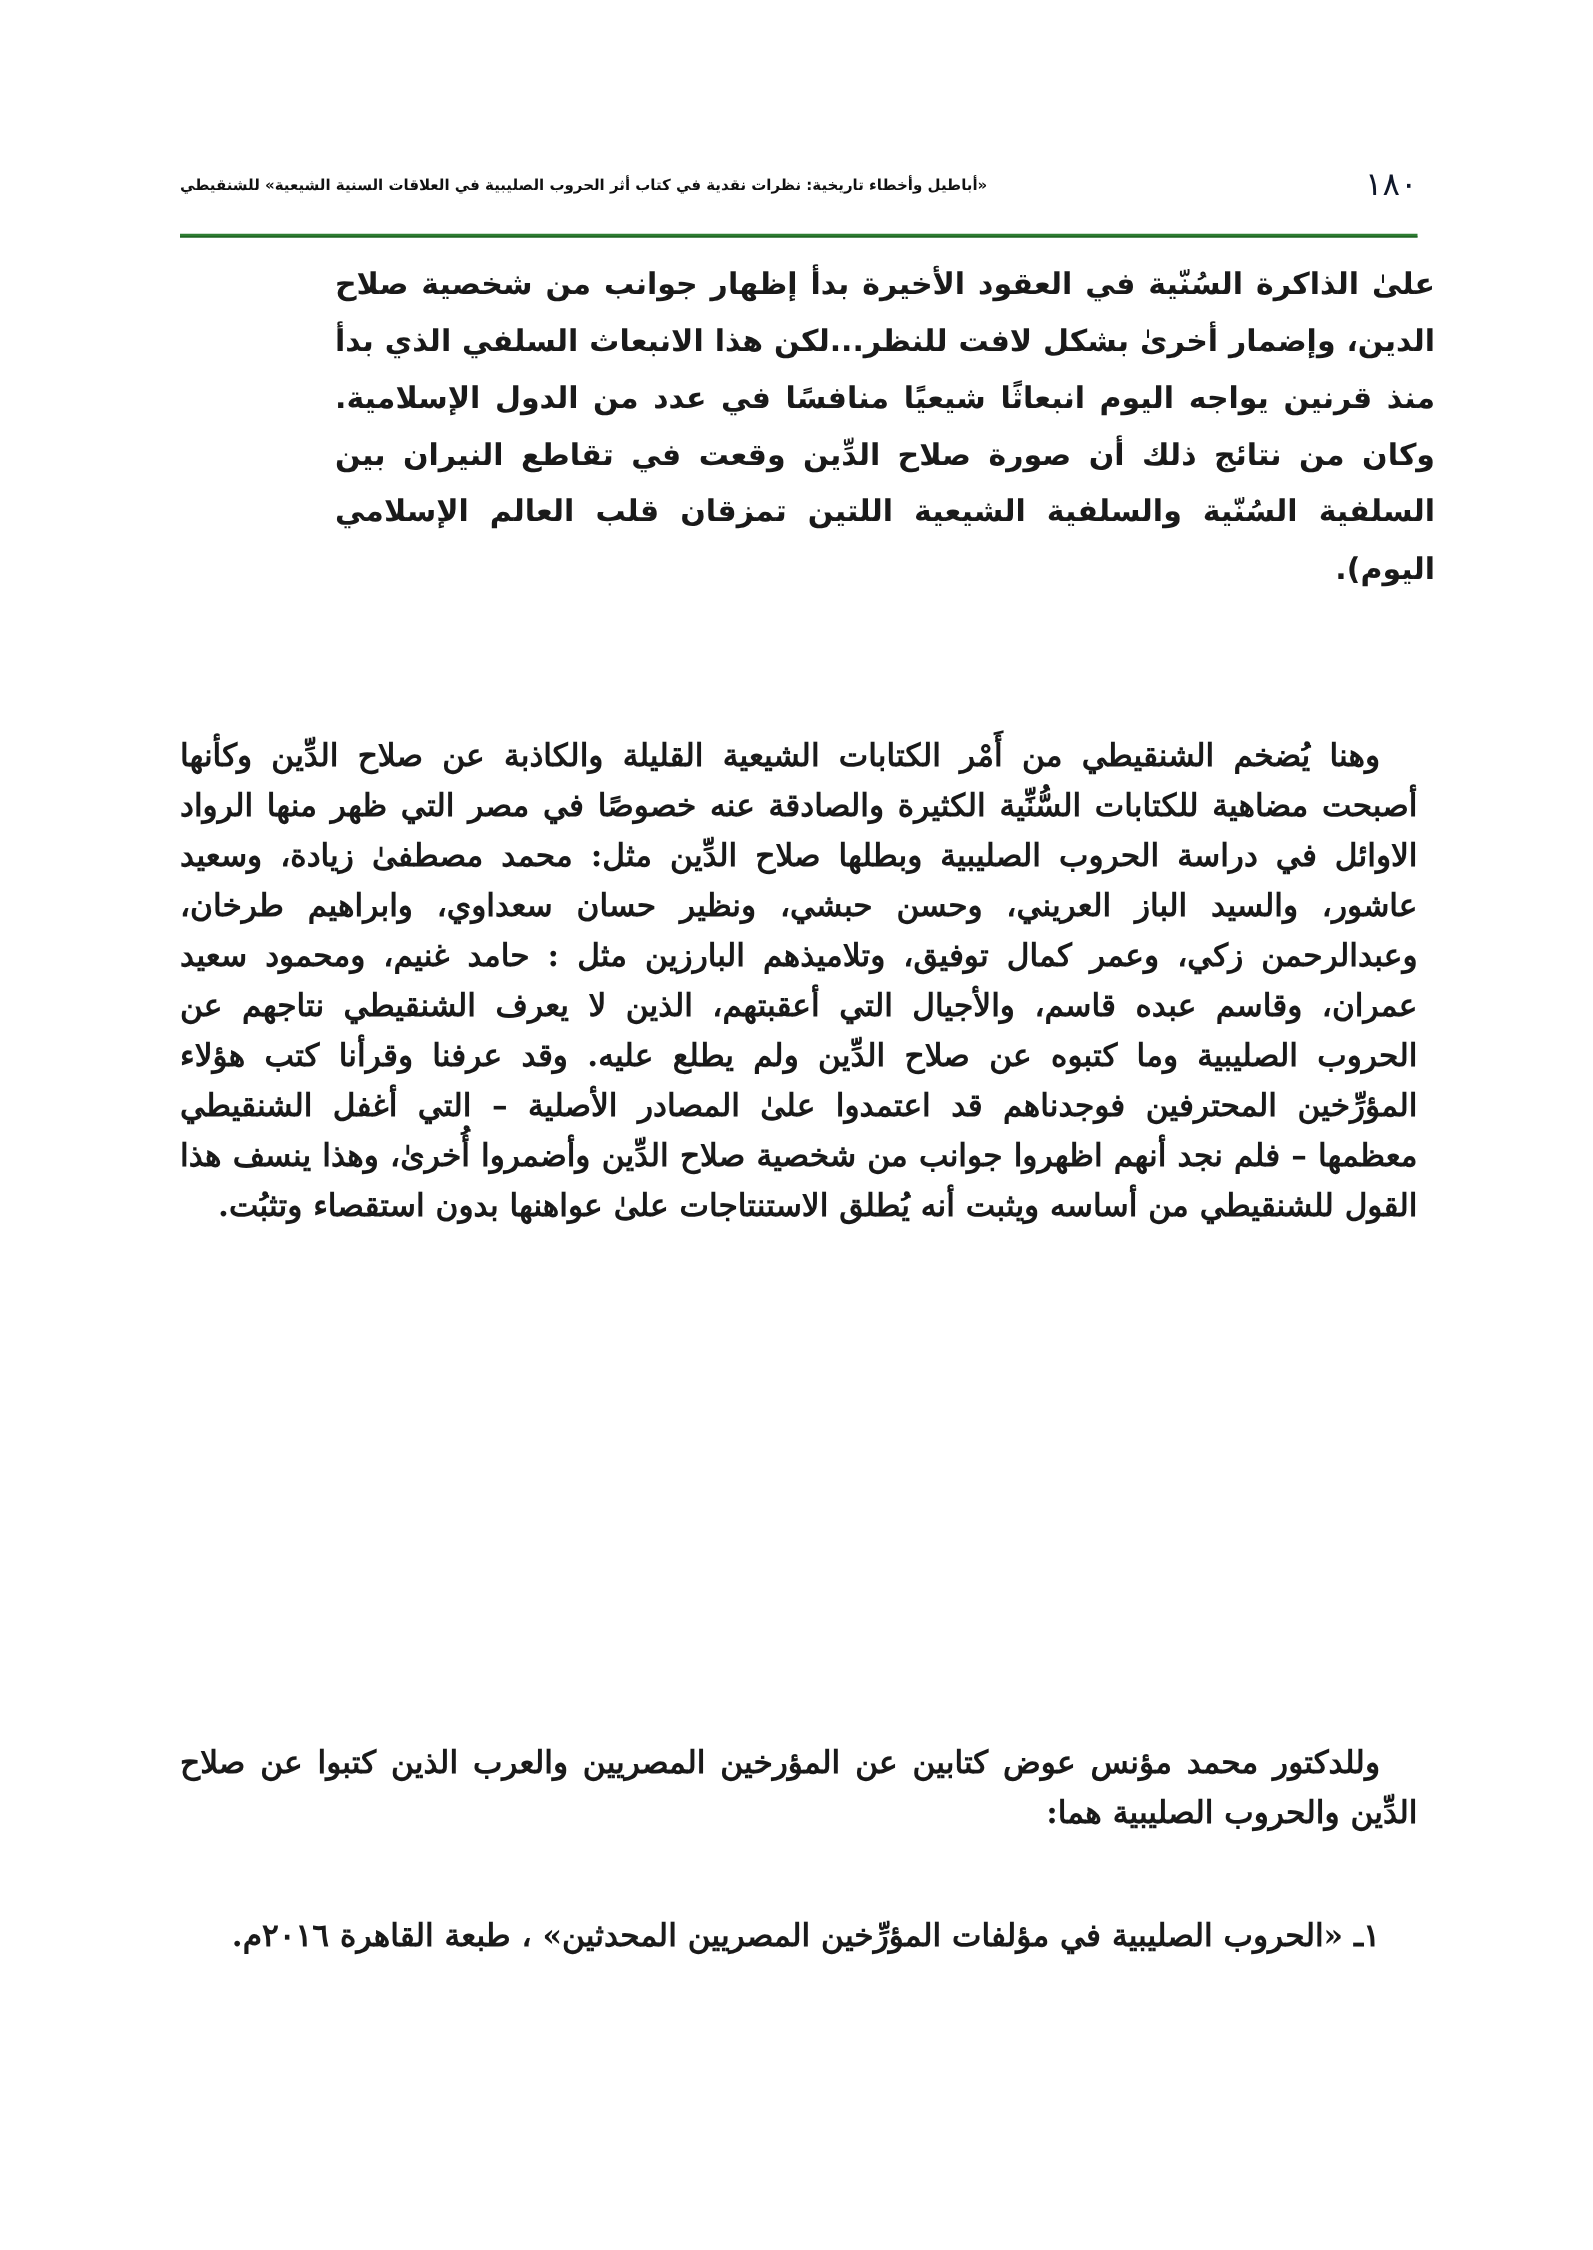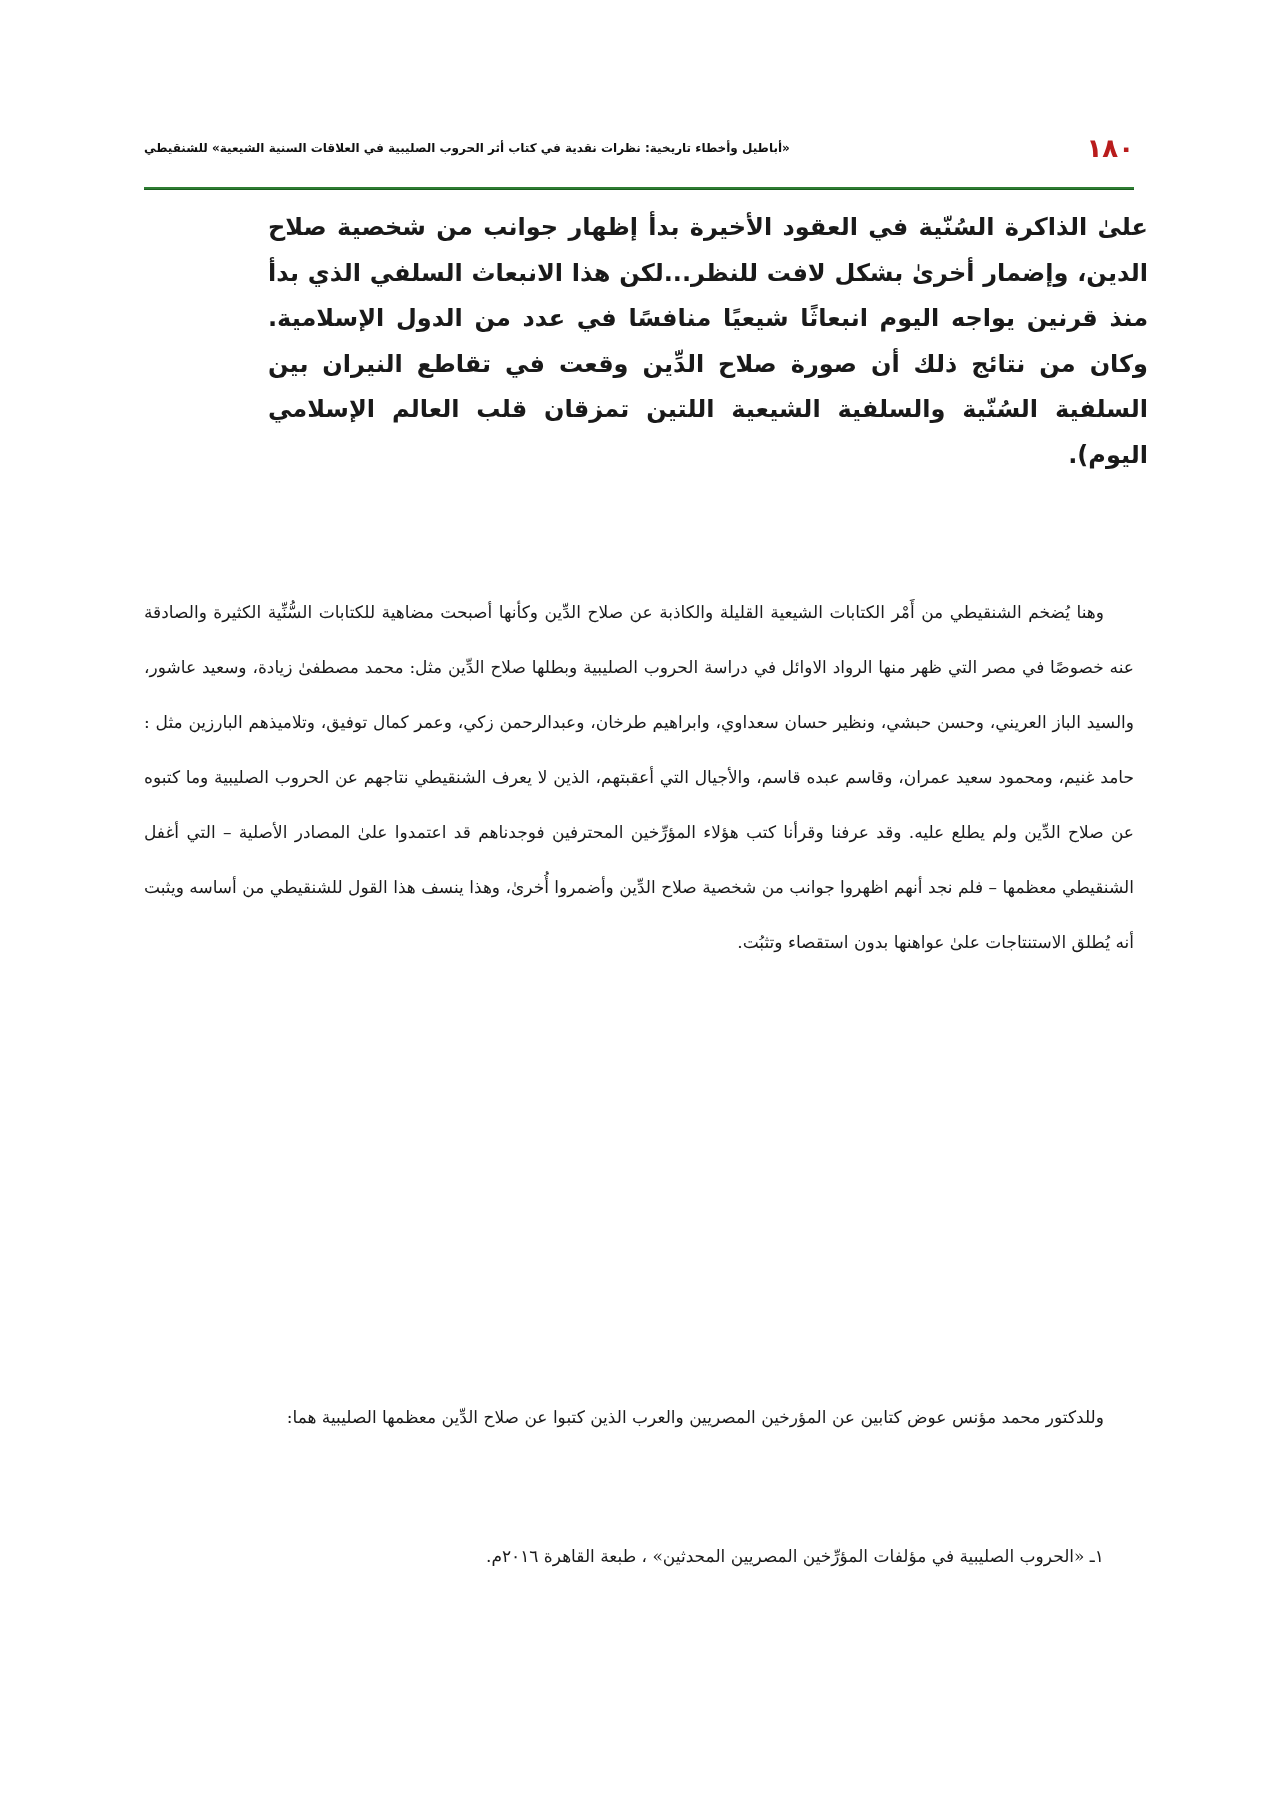--- a/index.html
+++ b/index.html
@@ -28,22 +28,22 @@
       width: 990px;
       height: 40px;
       direction: rtl;
       display: flex;
       align-items: center;
       justify-content: space-between;
     }
     .page-number {
       font-family: "DejaVu Sans", sans-serif;
       font-size: 26px;
-      font-weight: bold;
-      color: #b91c1c;
+      font-weight: normal;
+      color: #0f172a;
       letter-spacing: 1px;
     }
     .running-title {
       font-family: "DejaVu Sans", sans-serif;
       font-size: 12px;
       font-weight: bold;
       color: #111;
       margin-left: 0;
     }
     .header-rule {
@@ -68,22 +68,23 @@
       font-size: 24px;
       line-height: 45.5px;
     }
     .body-text {
       position: absolute;
       left: 144px;
       width: 990px;
       direction: rtl;
       text-align: justify;
       font-family: "DejaVu Serif", serif;
-      font-size: 17px;
-      line-height: 55px;
+      font-size: 25px;
+      line-height: 40px;
+      font-weight: bold;
     }
     .para-1 { top: 585px; text-indent: 30px; }
     .para-2 { top: 1390px; text-indent: 30px; }
     .para-3 { top: 1529px; text-indent: 30px; }
     p { margin: 0; }
   </style>
 </head>
 <body>
 
 <div class="page">
@@ -94,18 +95,18 @@
   <div class="header-rule"></div>
 
   <div class="quote-block">
     <p>علىٰ الذاكرة السُنّية في العقود الأخيرة بدأ إظهار جوانب من شخصية صلاح الدين، وإضمار أخرىٰ بشكل لافت للنظر...لكن هذا الانبعاث السلفي الذي بدأ منذ قرنين يواجه اليوم انبعاثًا شيعيًا منافسًا في عدد من الدول الإسلامية. وكان من نتائج ذلك أن صورة صلاح الدِّين وقعت في تقاطع النيران بين السلفية السُنّية والسلفية الشيعية اللتين تمزقان قلب العالم الإسلامي اليوم).</p>
   </div>
 
   <div class="body-text para-1">
     <p>وهنا يُضخم الشنقيطي من أَمْر الكتابات الشيعية القليلة والكاذبة عن صلاح الدِّين وكأنها أصبحت مضاهية للكتابات السُّنِّية الكثيرة والصادقة عنه خصوصًا في مصر التي ظهر منها الرواد الاوائل في دراسة الحروب الصليبية وبطلها صلاح الدِّين مثل: محمد مصطفىٰ زيادة، وسعيد عاشور، والسيد الباز العريني، وحسن حبشي، ونظير حسان سعداوي، وابراهيم طرخان، وعبدالرحمن زكي، وعمر كمال توفيق، وتلاميذهم البارزين مثل : حامد غنيم، ومحمود سعيد عمران، وقاسم عبده قاسم، والأجيال التي أعقبتهم، الذين لا يعرف الشنقيطي نتاجهم عن الحروب الصليبية وما كتبوه عن صلاح الدِّين ولم يطلع عليه. وقد عرفنا وقرأنا كتب هؤلاء المؤرِّخين المحترفين فوجدناهم قد اعتمدوا علىٰ المصادر الأصلية – التي أغفل الشنقيطي معظمها – فلم نجد أنهم اظهروا جوانب من شخصية صلاح الدِّين وأضمروا أُخرىٰ، وهذا ينسف هذا القول للشنقيطي من أساسه ويثبت أنه يُطلق الاستنتاجات علىٰ عواهنها بدون استقصاء وتثبُت.</p>
   </div>
   <div class="body-text para-2">
-    <p>وللدكتور محمد مؤنس عوض كتابين عن المؤرخين المصريين والعرب الذين كتبوا عن صلاح الدِّين معظمها الصليبية هما:</p>
+    <p>وللدكتور محمد مؤنس عوض كتابين عن المؤرخين المصريين والعرب الذين كتبوا عن صلاح الدِّين والحروب الصليبية هما:</p>
   </div>
   <div class="body-text para-3">
     <p>١ـ «الحروب الصليبية في مؤلفات المؤرِّخين المصريين المحدثين» ، طبعة القاهرة ٢٠١٦م.</p>
   </div>
 </div>
 
 </body></html>

